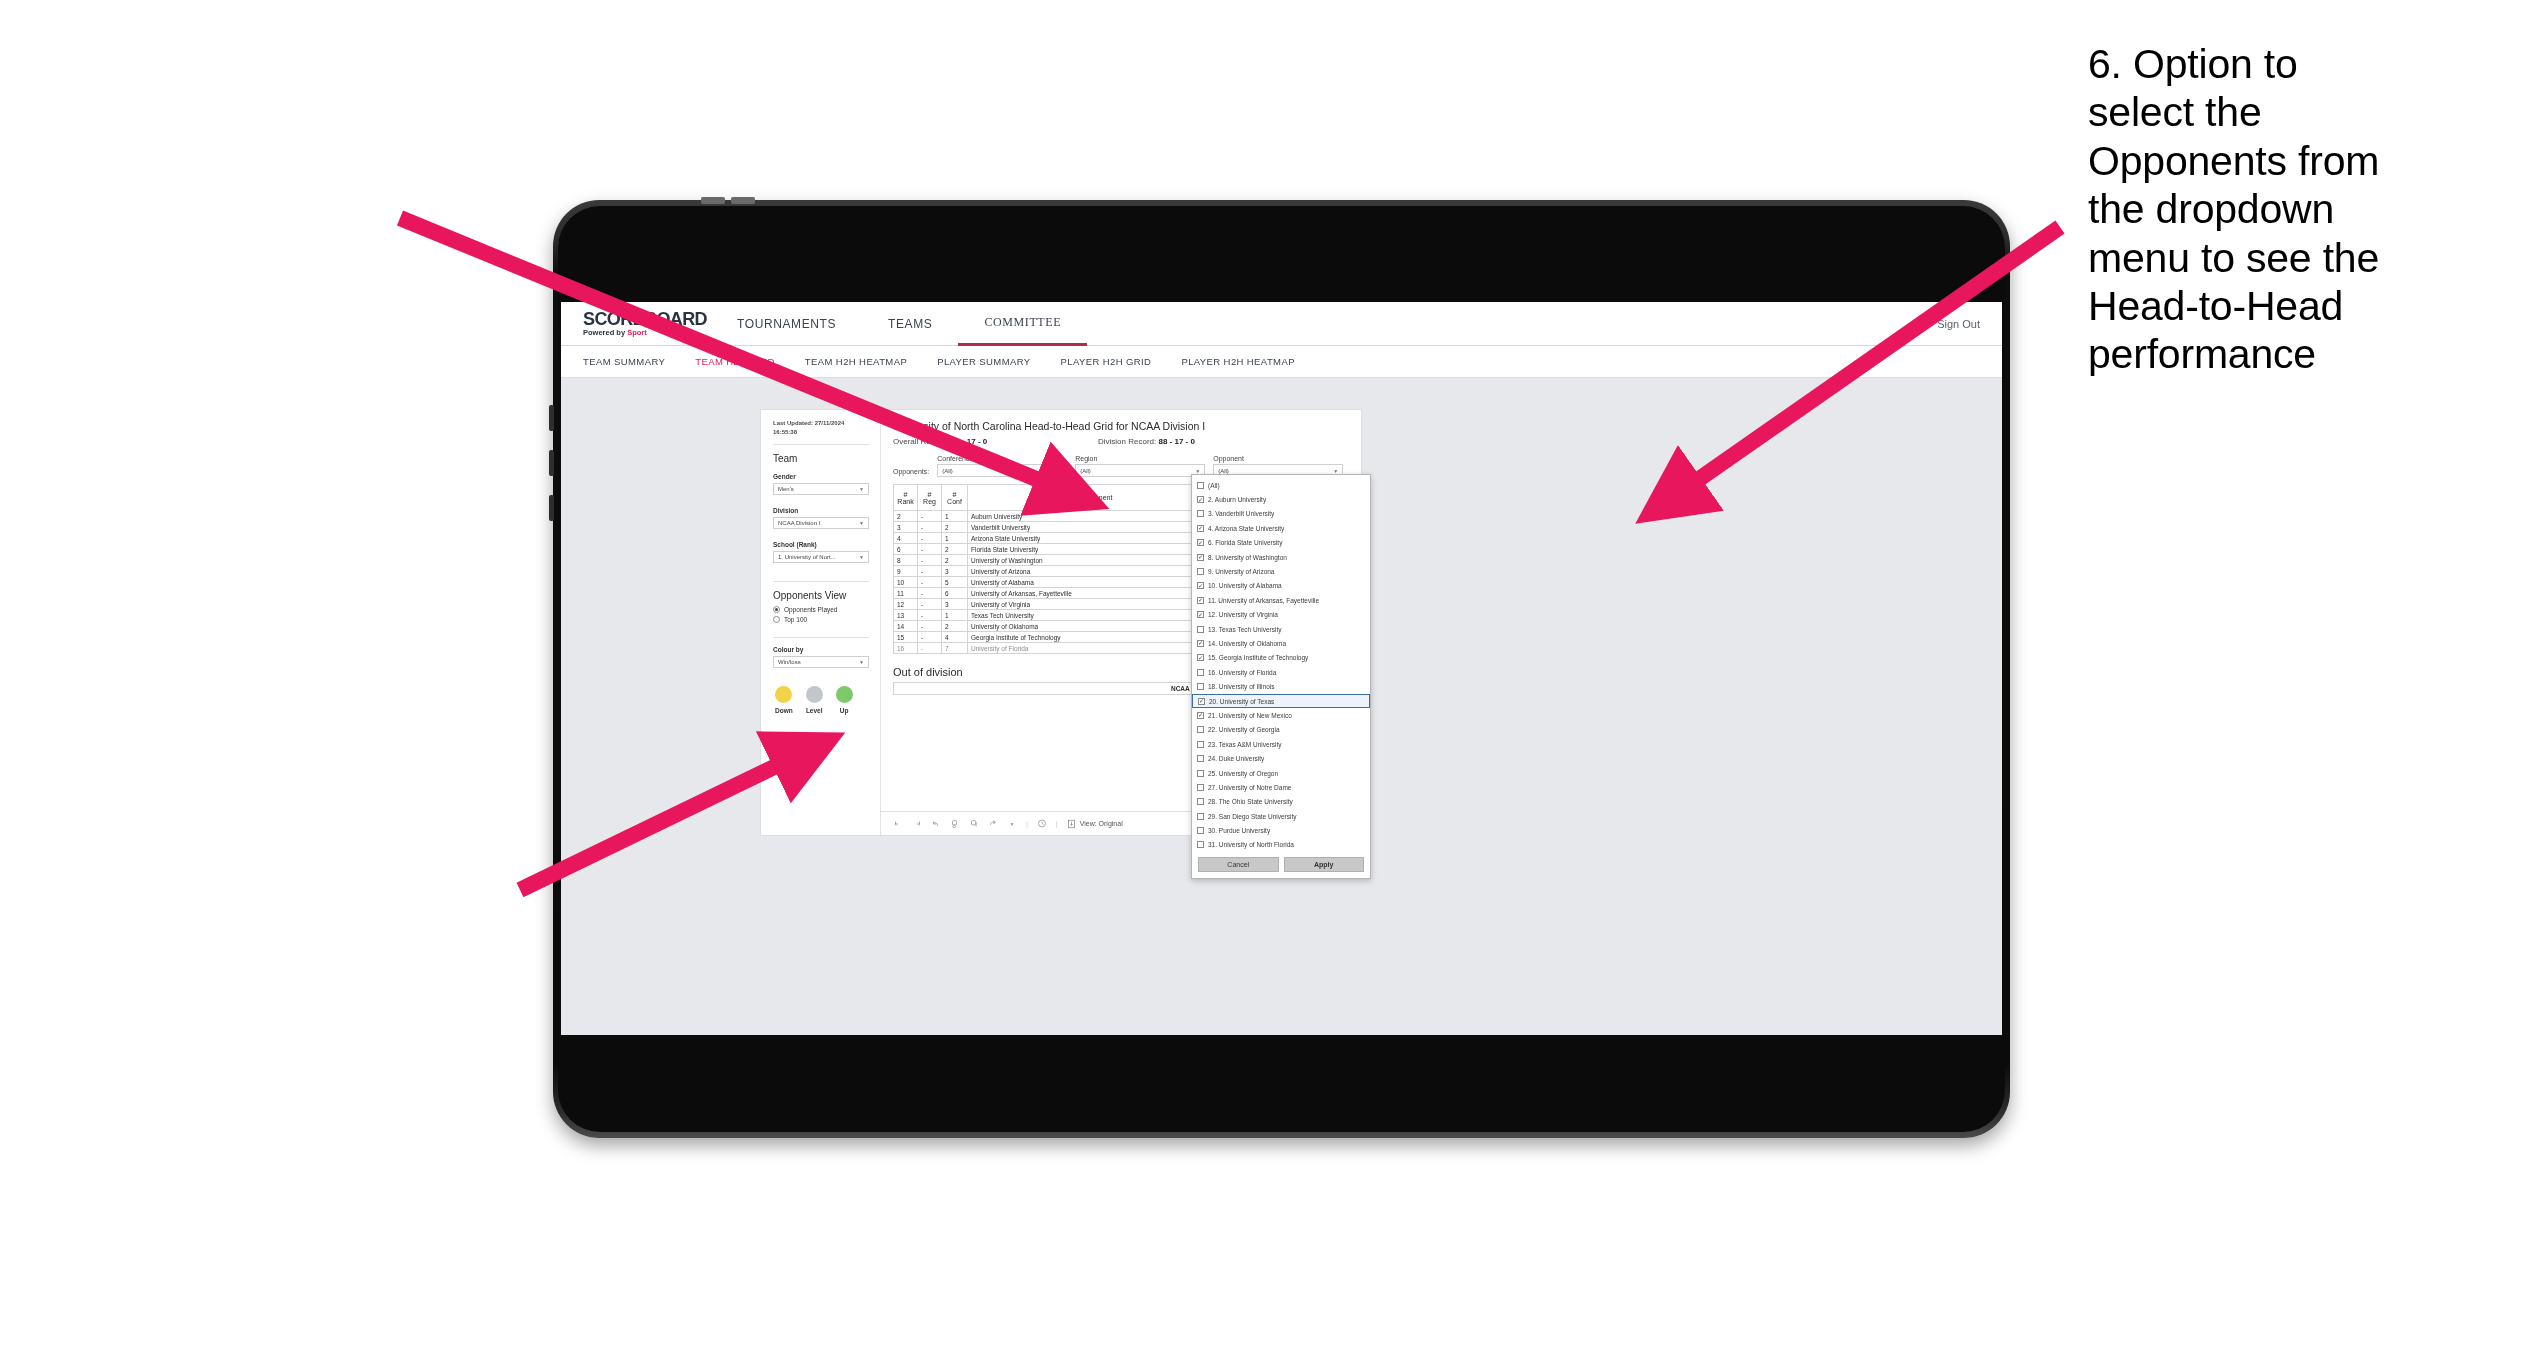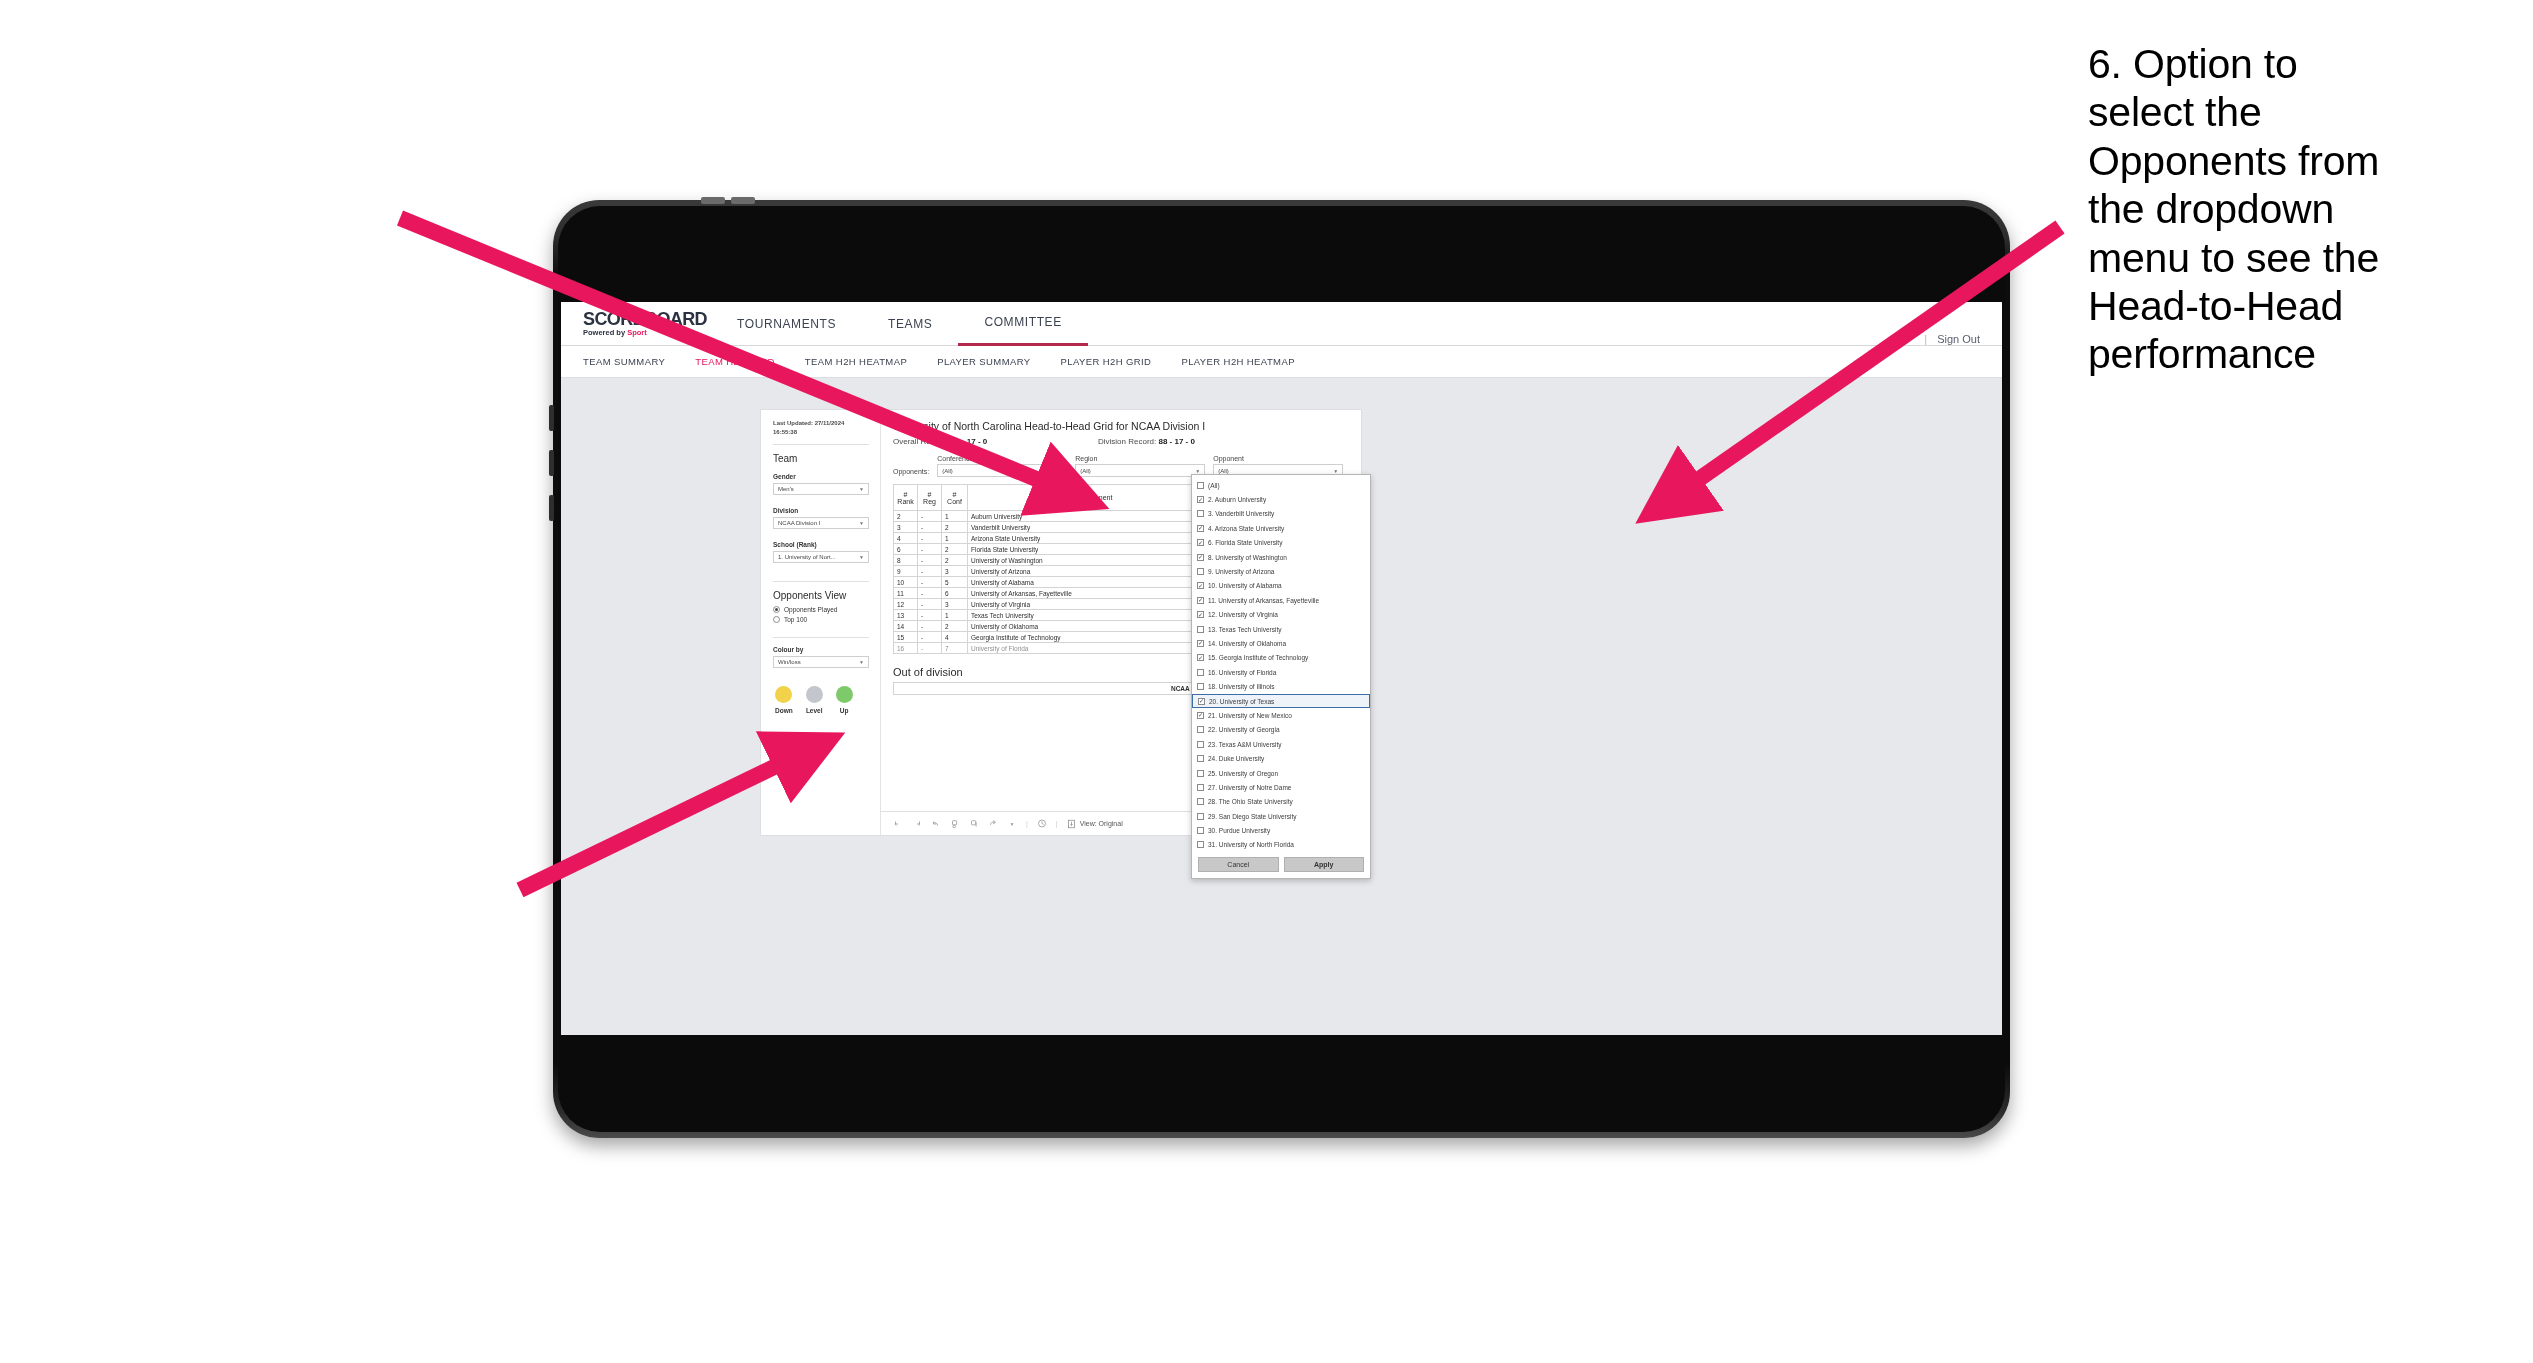--- a/index.html
+++ b/index.html
@@ -59,23 +59,23 @@
   .logo-wrap { width: 150px; padding-left: 22px; }
   .logo-main { font-family:"Liberation Sans", sans-serif; font-weight:bold; font-size:18px;
     color:#2b3242; letter-spacing:-0.6px; line-height:18px; }
   .logo-sub { font-size:7.5px; font-weight:bold; color:#2b3242; line-height:10px; }
   .logo-sub em { font-style:normal; color:#e8175d; }
   .topnav { display:flex; align-items:center; height:44px; }
   .topnav-item {
     font-size:12px; color:#3b4250; letter-spacing:0.6px; padding:0 26px;
     height:44px; display:flex; align-items:center; cursor:pointer;
   }
-  .topnav-item.active { border-bottom:3px solid #b52a4a; }
+  .topnav-item.active { border-bottom:3px solid #b52a4a;font-family:Liberation Serif, serif; }
   .topbar-right {
-    position:absolute; right:22px; top:15px; height:44px; display:flex; align-items:center;
+    position:absolute; right:22px; top:0; height:44px; display:flex; align-items:center;
     font-size:11px; color:#5a6070; gap:10px;
   }
   .divider-v { color:#b9bcc4; }
 
   
   .subnav {
     height:32px; background:#ffffff; display:flex; align-items:center;
     border-bottom:1px solid #dcdde1; padding-left:22px;
   }
   .subnav-item {

